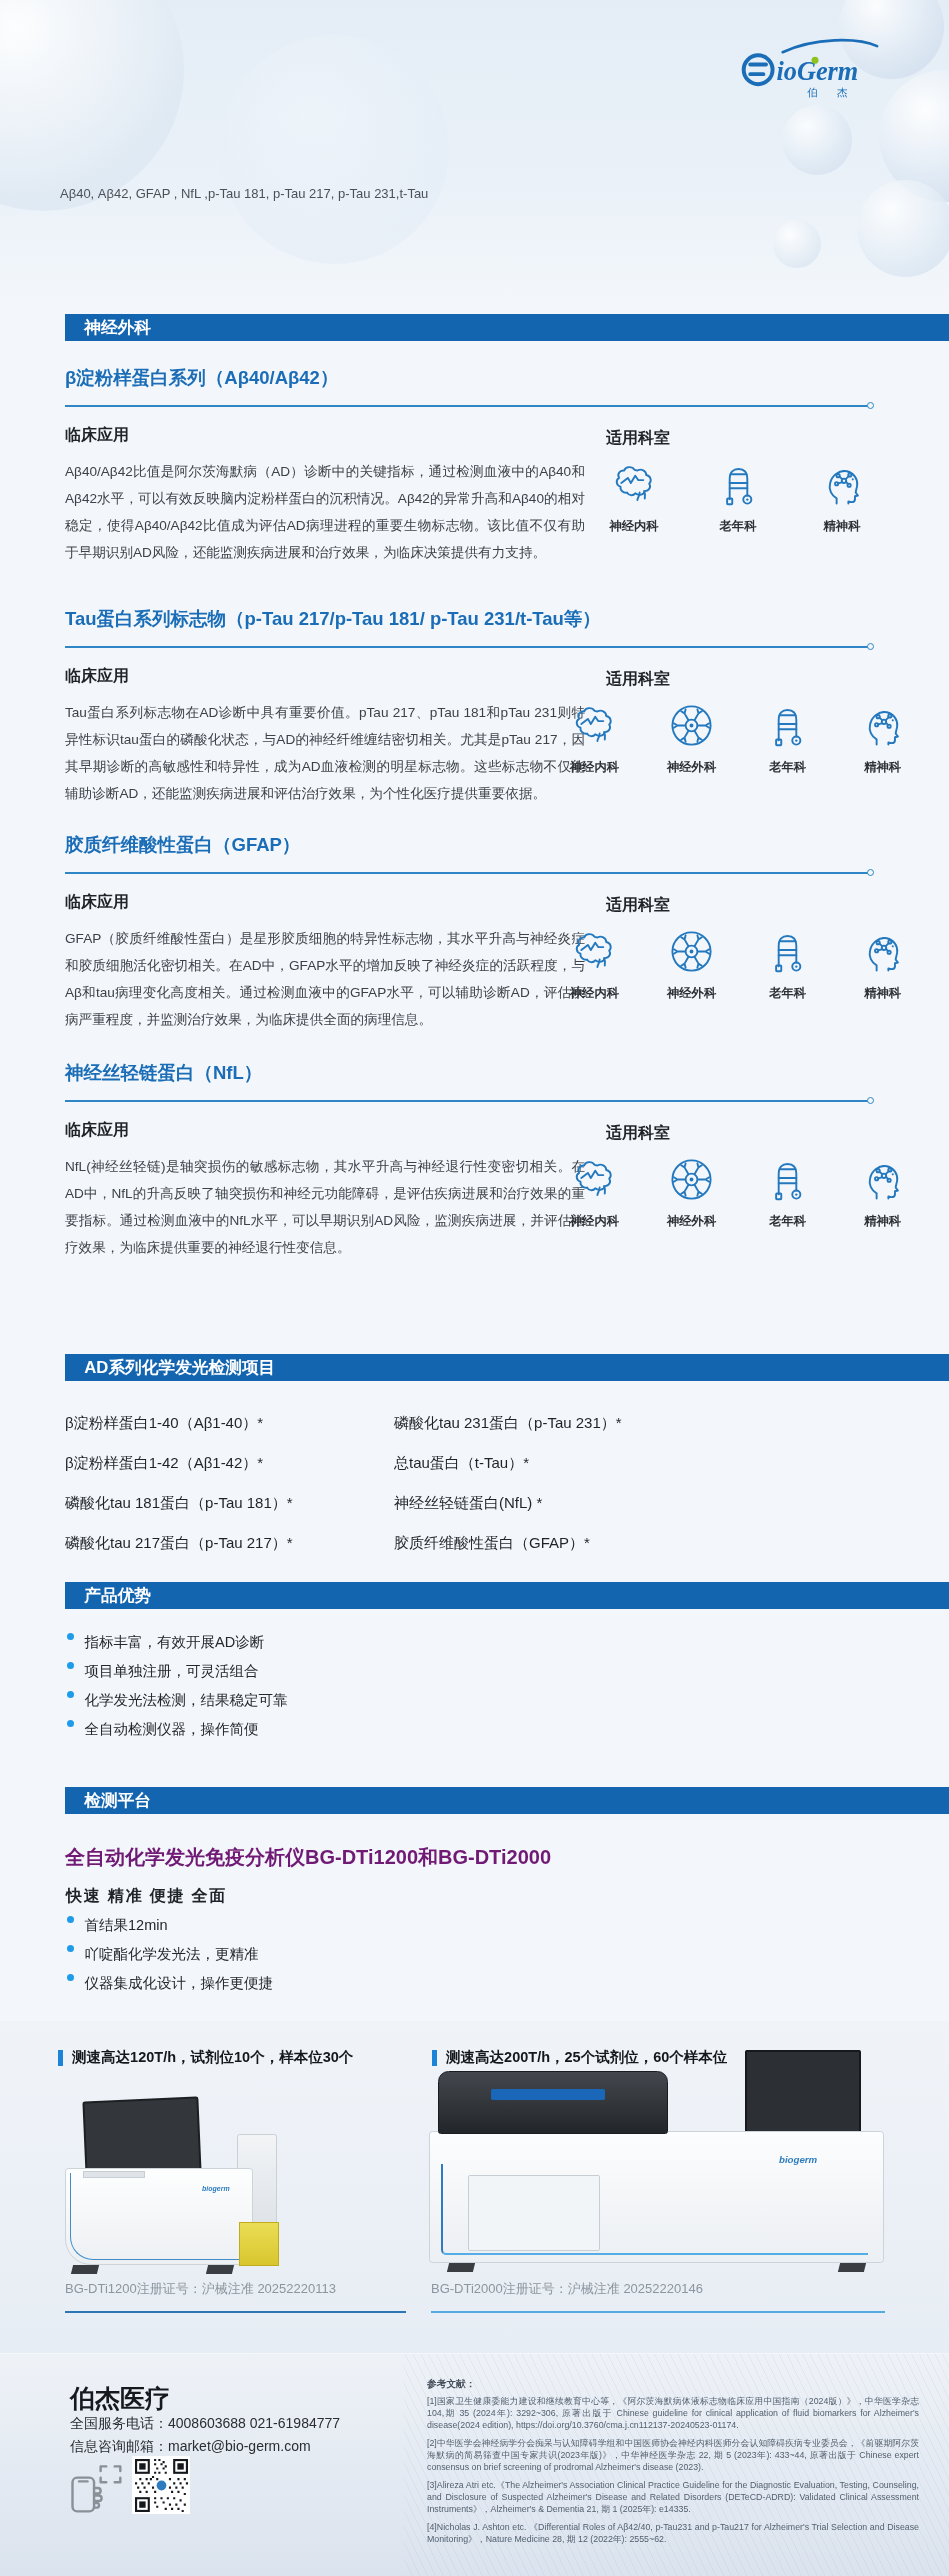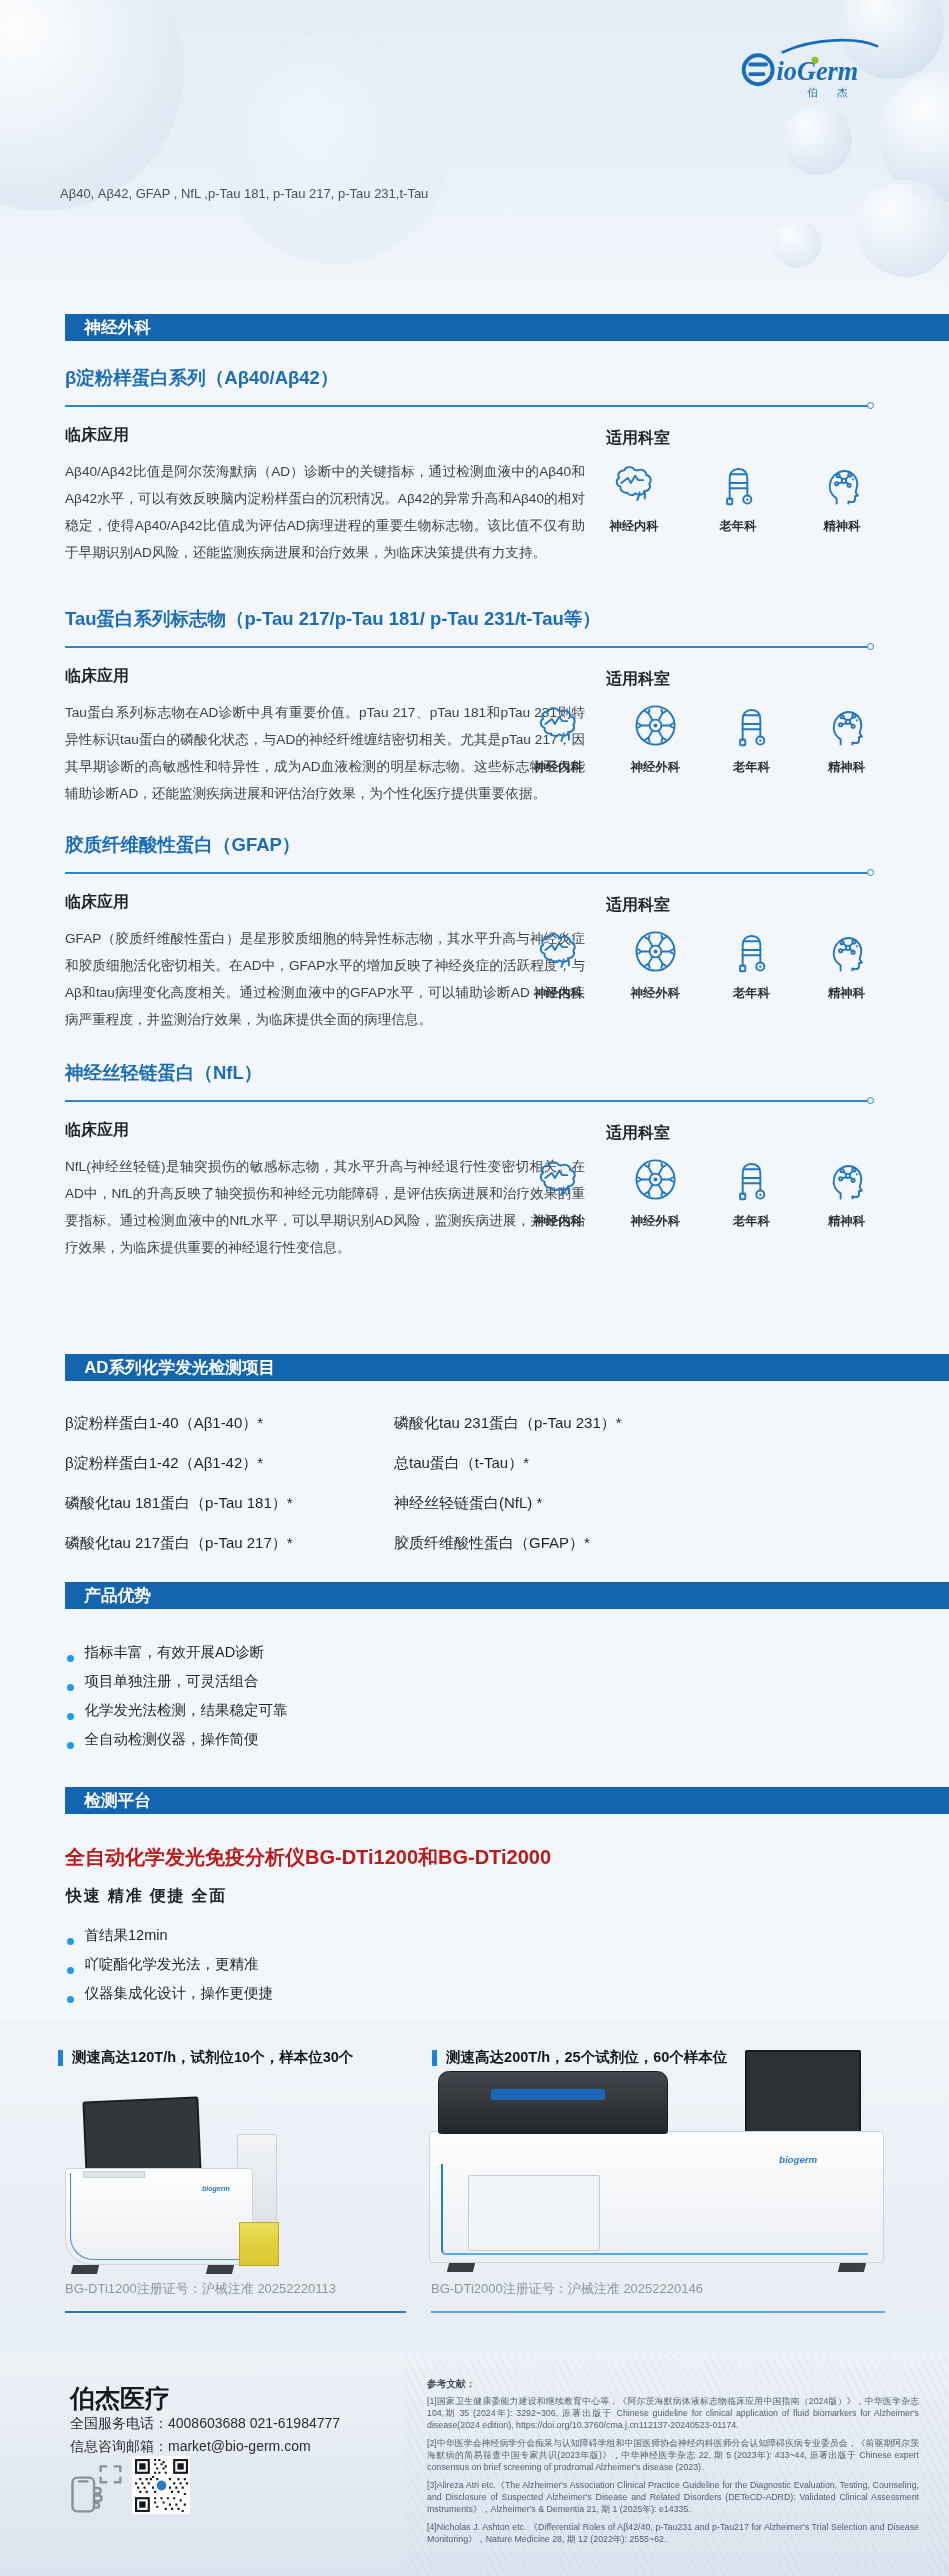--- a/index.html
+++ b/index.html
@@ -50,42 +50,42 @@
   .prod-sec { position:absolute; left:65px; width:805px; height:202px; }
   .s1 { top:365px; } .s2 { top:606px; } .s3 { top:832px; } .s4 { top:1060px; }
   .prod-sec h3 { font-size:18.5px; font-weight:800; color:#1a6db6; }
   .rule { position:absolute; top:40px; left:0; right:0; height:1.8px; background:#2f86c7; }
   .rule-dot { position:absolute; right:-3.5px; top:-2.6px; width:7px; height:7px;
               border:1.8px solid #2f86c7; border-radius:50%; background:#f3f7fb; }
   .col-left { position:absolute; top:60px; left:0; width:520px; }
   .mini-h { font-size:16px; font-weight:800; color:#1f2429; margin-bottom:12.3px; }
   .col-left p { font-size:13.6px; line-height:27px; color:#3c4249; text-align:justify; }
   .col-right { position:absolute; top:63px; left:541px; width:264px; }
-  .depts { display:flex; justify-content:flex-end; margin-top:12.3px;gap:48px; }
+  .depts { display:flex; justify-content:center; margin-top:12.3px;gap:48px; }
   .dept { width:69px; text-align:center; }
   .dept svg { width:47px; height:47px; stroke:#2478be; fill:none;
               stroke-width:2.6; stroke-linecap:round; stroke-linejoin:round; }
   .dept-label { font-size:12.3px; font-weight:700; color:#2c3136; margin-top:7px; white-space:nowrap; }
 
   
   .items-grid { position:absolute; left:65px; top:1403px; width:805px;
                 display:grid; grid-template-columns:329px 1fr; }
   .items-grid div { height:40px; line-height:40px; font-size:15px; color:#1f242a; }
   .items-note { position:absolute; left:65px; top:1590px; font-size:11.4px; color:#575e67; }
 
   
   .blist { position:absolute; left:67px; width:545px; }
   .adv-list { top:1633px; }
   .feat-list { top:1916px; }
-  .blist .row { display:flex; align-items:flex-end; height:29px; }
+  .blist .row { display:flex; align-items:flex-start; height:29px; }
   .bdot { width:7px; height:7px; border-radius:50%; background:#1e9be9; margin-right:10.5px; flex:0 0 7px; }
   .blist .row span { font-size:14.5px; color:#23282d; }
 
   
-  .plat-title { position:absolute; left:65px; top:1844px; font-size:20px; font-weight:800; color:#b91c1c; }
+  .plat-title { position:absolute; left:65px; top:1844px; font-size:20px; font-weight:800; color:#701a75; }
   .plat-tag { position:absolute; left:66px; top:1886px; font-size:16px; font-weight:800;
               color:#1f242a; letter-spacing:1.8px; }
   .spec { position:absolute; top:2048px; display:flex; align-items:center; }
   .spec-l { left:58px; } .spec-r { left:432px; }
   .spec-mark { width:5.3px; height:16px; background:#1b84d8; margin-right:8.8px; }
   .spec span.t { font-size:14.5px; font-weight:800; color:#14171b; }
 
   
   .machine { position:absolute; }
   .m1 { left:65px; top:2099px; width:239px; height:176px; }

